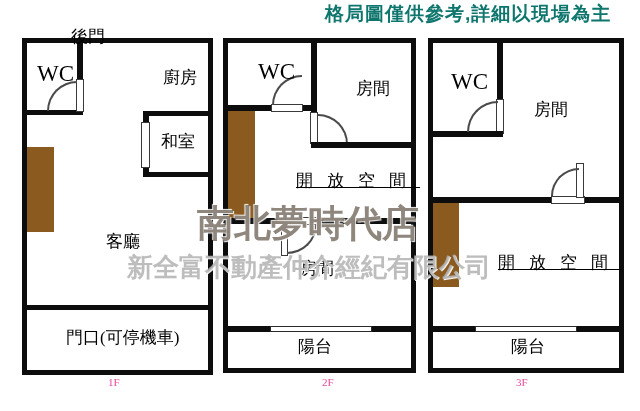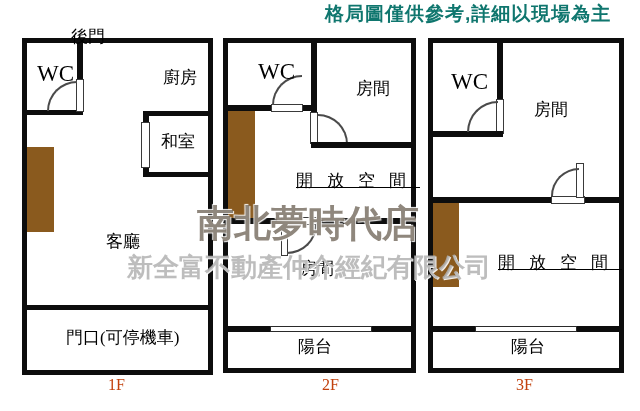--- a/index.html
+++ b/index.html
@@ -11,21 +11,21 @@
   .stairs{position:absolute;background:#8a5a1e;}
   .leaf{position:absolute;background:#fff;border:1px solid #3a3a3a;box-sizing:border-box;}
   .window{position:absolute;background:#fff;border:1px solid #2a2a2a;box-sizing:border-box;}
   .arc{position:absolute;box-sizing:border-box;}
   .arc.tl{border-top:2px solid #4a4a4a;border-left:2px solid #4a4a4a;border-top-left-radius:100%;}
   .arc.tr{border-top:2px solid #4a4a4a;border-right:2px solid #4a4a4a;border-top-right-radius:100%;}
   .arc.br{border-bottom:2px solid #4a4a4a;border-right:2px solid #4a4a4a;border-bottom-right-radius:100%;}
   .label{position:absolute;color:#000;font-size:17px;white-space:nowrap;line-height:1;}
   .label.wc{font-size:23px;}
   .label.spread{letter-spacing:14px;text-decoration:underline;}
-  .floor-label{position:absolute;color:#c2410c;font-size:16px;white-space:nowrap;line-height:1;}
+  .floor-label{position:absolute;color:#ec4899;font-size:11px;white-space:nowrap;line-height:1;}
   .title{
     position:absolute;font-family:"Liberation Sans",sans-serif;font-weight:bold;
     font-size:19px;color:#0f766e;letter-spacing:1px;white-space:nowrap;line-height:1;
   }
   .wm{position:absolute;font-weight:bold;white-space:nowrap;line-height:1;z-index:30;
       font-family:"Liberation Serif",serif;}
   .wm1{font-size:37px;color:rgba(115,105,92,0.80);
        text-shadow:1px 1px 1px rgba(255,255,255,0.95),-1px -1px 1px rgba(255,255,255,0.95);margin-top:20px;}
   .wm2{font-size:26px;color:rgba(178,178,178,0.85);letter-spacing:0px;
        text-shadow:1px 1px 0 rgba(255,255,255,0.9);}

